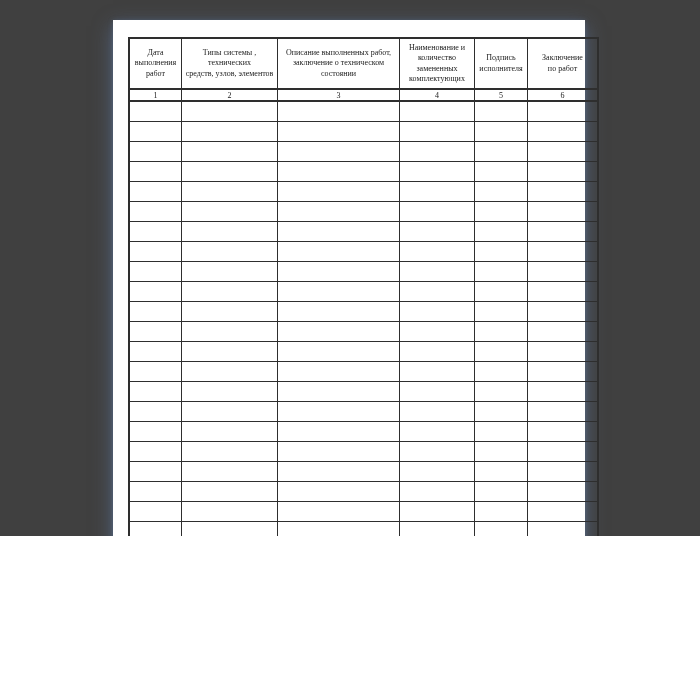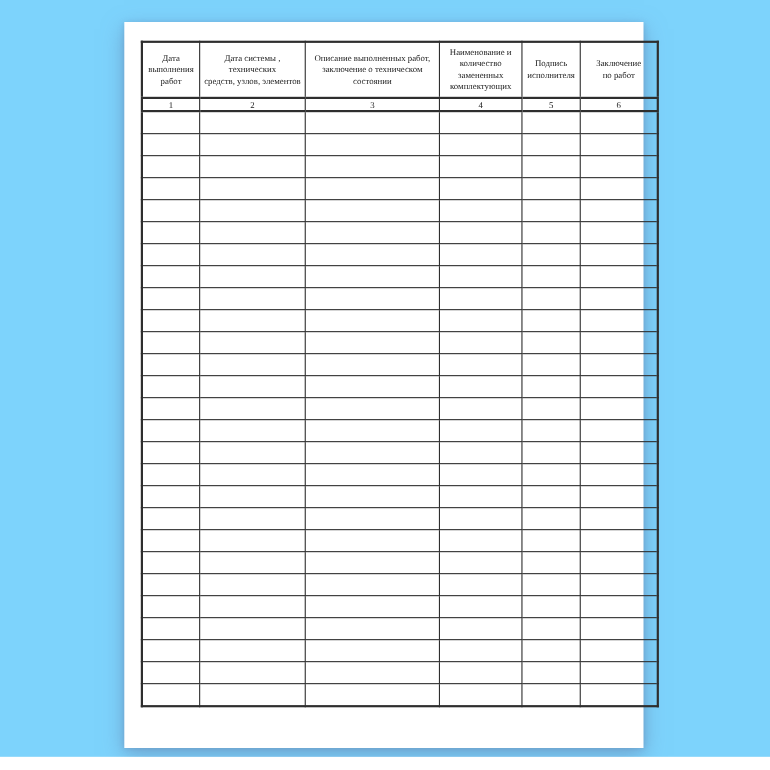--- a/index.html
+++ b/index.html
@@ -3,22 +3,22 @@
 <meta charset="utf-8">
 <style>
   html, body {
     margin: 0;
     padding: 0;
     font-family: "Liberation Serif", "DejaVu Serif", serif;
   }
   .viewport {
     position: relative;
     width: 700px;
-    height: 688px;
-    background: #7dd3fc;
+    height: 536px;
+    background: #404040;
     overflow: hidden;
   }
   .page {
     position: absolute;
     left: 113px;
     top: 20px;
     width: 472px;
     height: 660px;
     background: #ffffff;
     box-shadow: 0 6px 18px rgba(100, 130, 175, 0.55),
@@ -72,21 +72,21 @@
 <body>
 
 <div class="viewport">
   <div class="page">
     <table class="doc-table">
       <tbody>
         <tr class="header-row">
           <td class="c1">Дата
 выполнения
 работ</td>
-          <td class="c2">Дата системы ,
+          <td class="c2">Типы системы ,
 технических
 средств, узлов, элементов</td>
           <td class="c3">Описание выполненных работ,
 заключение о техническом
 состоянии</td>
           <td class="c4">Наименование и
 количество
 замененных
 комплектующих</td>
           <td class="c5">Подпись

